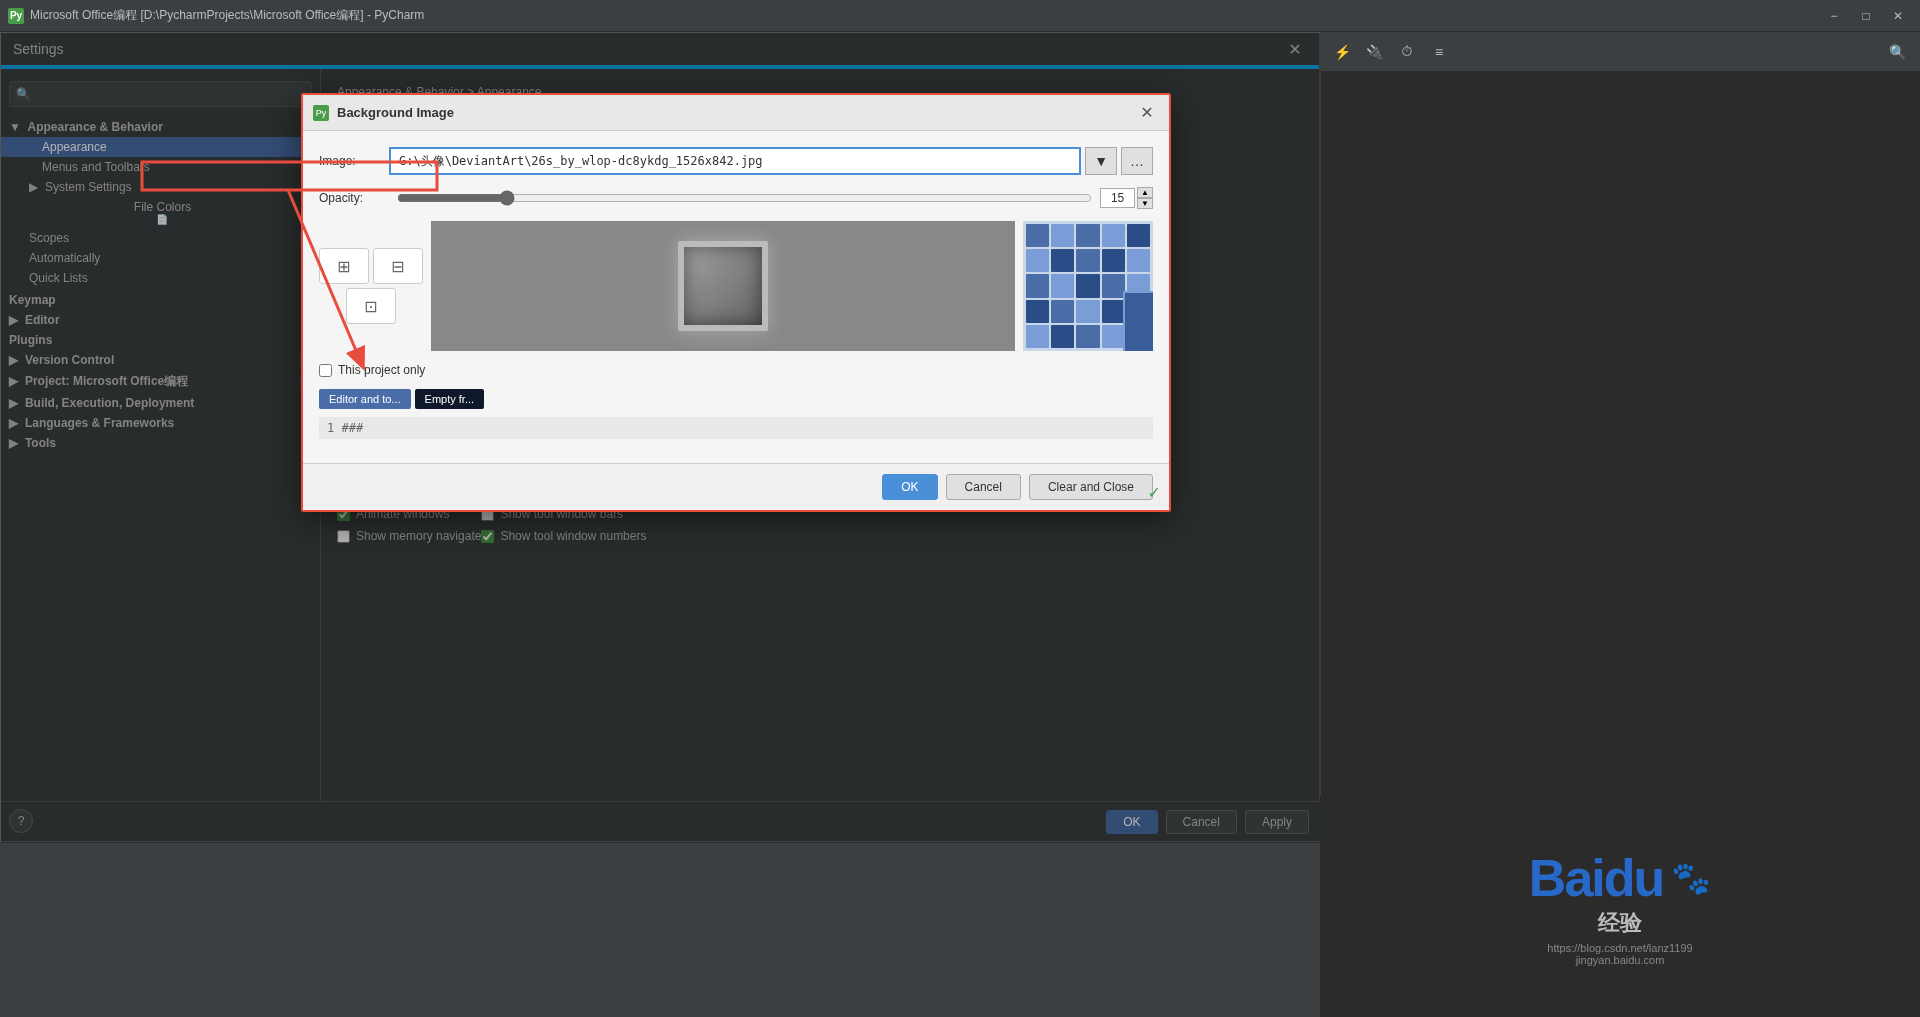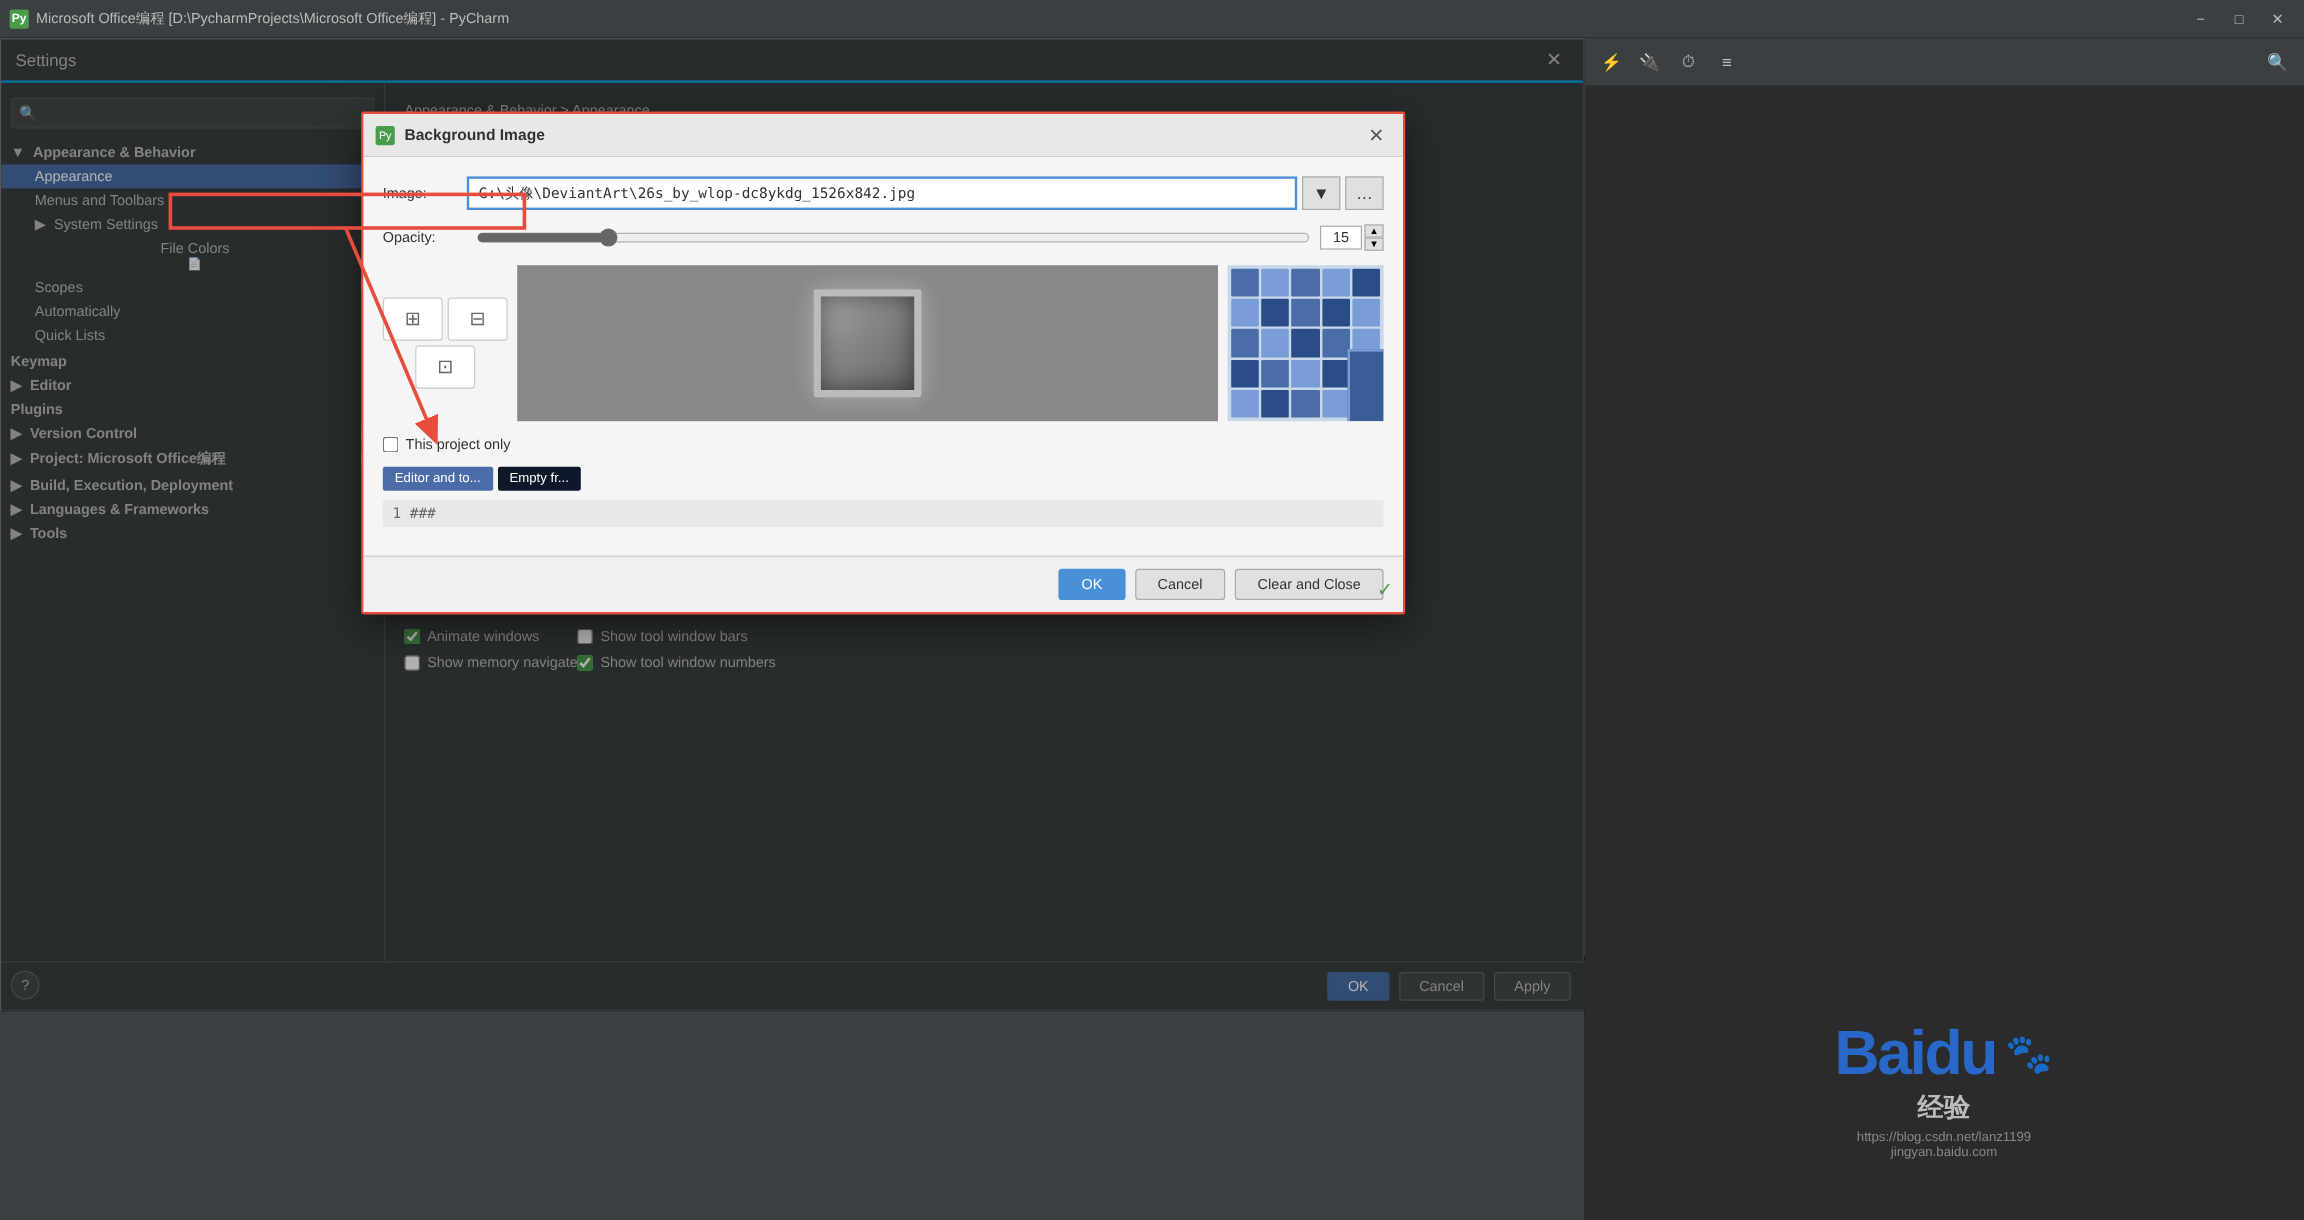--- a/index.html
+++ b/index.html
@@ -80,21 +80,21 @@
       left: 0;
       display: flex;
       flex-direction: column;
     }
     .settings-title-bar {
       background: #3c3f41;
       height: 36px;
       display: flex;
       align-items: center;
       padding: 0 12px;
-      border-bottom: 2px solid #0ea5e9;
+      border-bottom: 4px solid #0ea5e9;
     }
     .settings-title {
       flex: 1;
       font-size: 14px;
       color: #bbbbbb;
     }
     .settings-close-btn {
       width: 24px;
       height: 24px;
       background: transparent;
@@ -155,34 +155,34 @@
     .sidebar-item.active {
       background: #4a6da7;
       color: white;
     }
     .sidebar-item.group {
       font-weight: bold;
       color: #bbbbbb;
       padding-left: 8px;
     }
     .sidebar-item.sub {
-      padding-left: 28px;
+      padding-left: 41px;
     }
 
     
     .content-area {
       flex: 1;
       padding: 16px;
       overflow-y: auto;
       position: relative;
     }
     .breadcrumb {
       font-size: 12px;
       color: #bbbbbb;
-      margin-bottom: 28px;
+      margin-bottom: 12px;
     }
     .section-title {
       font-size: 12px;
       color: #888;
       margin-bottom: 10px;
     }
     .settings-row {
       display: flex;
       align-items: center;
       margin-bottom: 10px;

